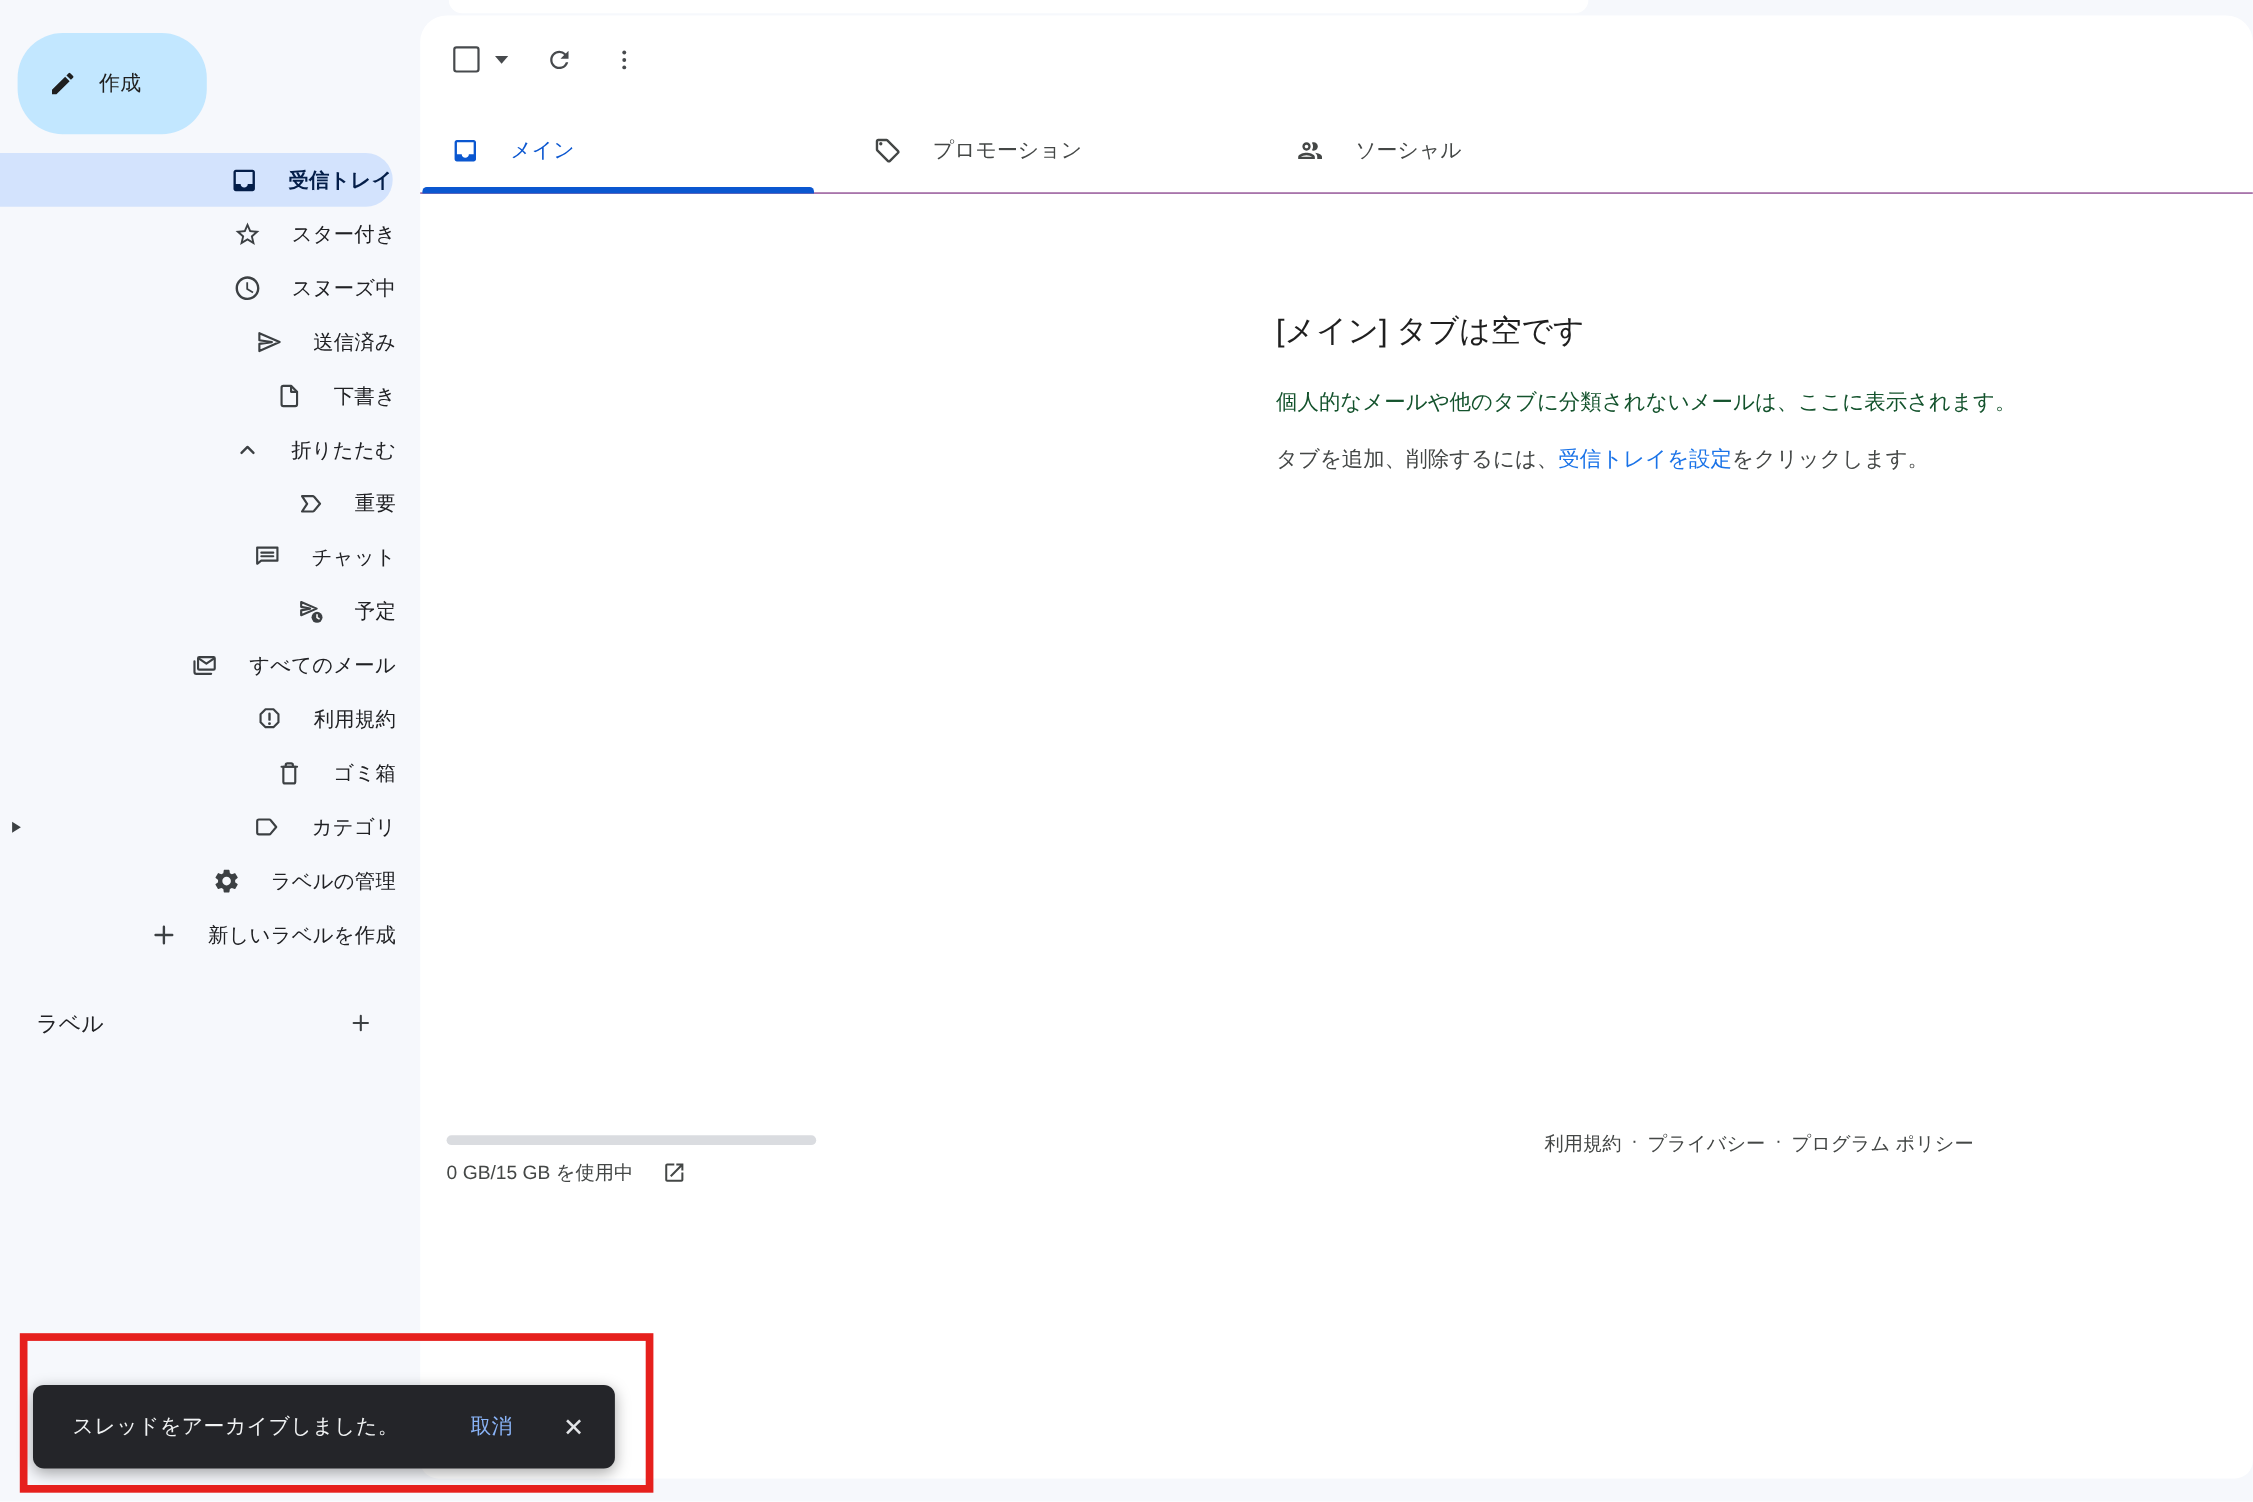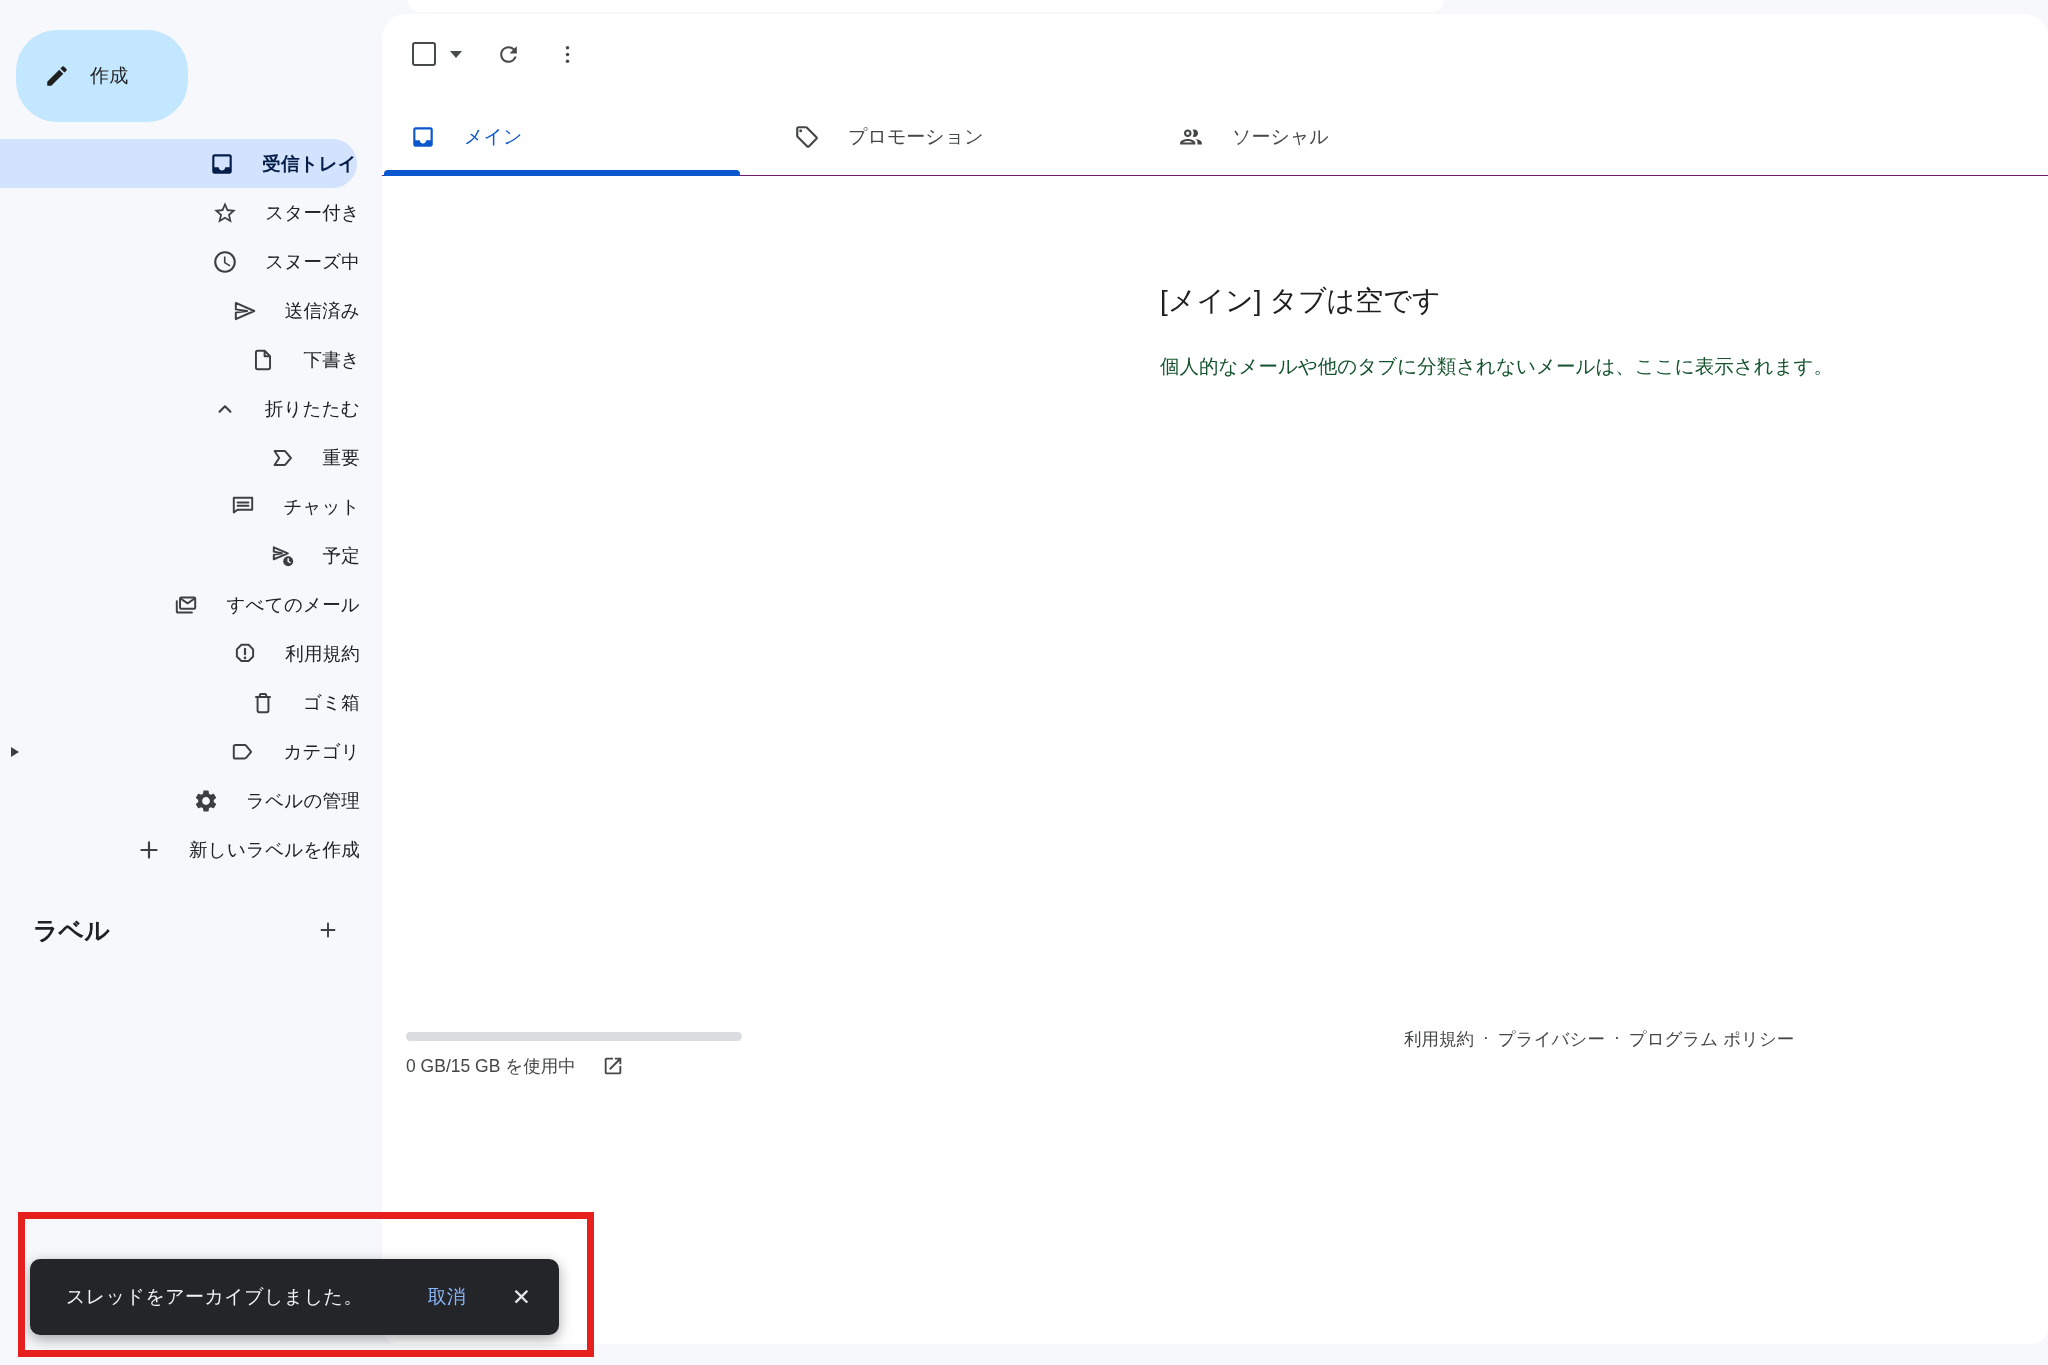--- a/index.html
+++ b/index.html
@@ -41,21 +41,21 @@
   .expander{
     position:absolute;left:11px;top:50%;transform:translateY(-50%);
     width:0;height:0;border-left:8px solid #3c4043;
     border-top:5.5px solid transparent;border-bottom:5.5px solid transparent;
   }
   .labels-header{
     position:absolute;left:0;top:905px;width:382px;height:50px;
     display:flex;align-items:center;justify-content:space-between;
     padding:0 42px 0 33px;box-sizing:border-box;
   }
-  .labels-header .ltxt{font-size:25px;color:#202124;font-weight:bold;}
+  .labels-header .ltxt{font-size:20px;color:#202124;}
   
   .toolbar{position:absolute;left:30px;top:27px;height:26px;display:flex;align-items:center;}
   .select-checkbox{width:20px;height:20px;border:2px solid #474a4d;border-radius:3px;cursor:pointer;}
   .caret-down{
     width:0;height:0;margin-left:14px;cursor:pointer;
     border-left:6px solid transparent;border-right:6px solid transparent;
     border-top:7px solid #474a4d;
   }
   .tb-btn{margin-left:34px;cursor:pointer;display:flex;align-items:center;}
   
@@ -336,20 +336,23 @@
       </span>
       <span>ソーシャル</span>
 
     </div>
 
   </div>
 
   <div class="empty-state">
     <div class="empty-title">[メイン] タブは空です</div>
     <div class="empty-line1">個人的なメールや他のタブに分類されないメールは、ここに表示されます。</div>
+    <div class="empty-line2">
+      <span>タブを追加、削除するには、</span><span class="inline-link">受信トレイを設定</span><span>をクリックします。</span>
+    </div>
   </div>
 
   <div class="storage">
     <div class="storage-bar"></div>
     <div class="storage-line">
       <span>0 GB/15 GB を使用中</span>
       <span>
         <svg width="22" height="22" viewBox="0 0 24 24">
             <path fill="#444746" d="M19 19H5V5h7V3H5c-1.11 0-2 .9-2 2v14c0 1.1.89 2 2 2h14c1.1 0 2-.9 2-2v-7h-2v7zM14 3v2h3.59l-9.83 9.83 1.41 1.41L19 6.41V10h2V3h-7z"></path>
           </svg>

